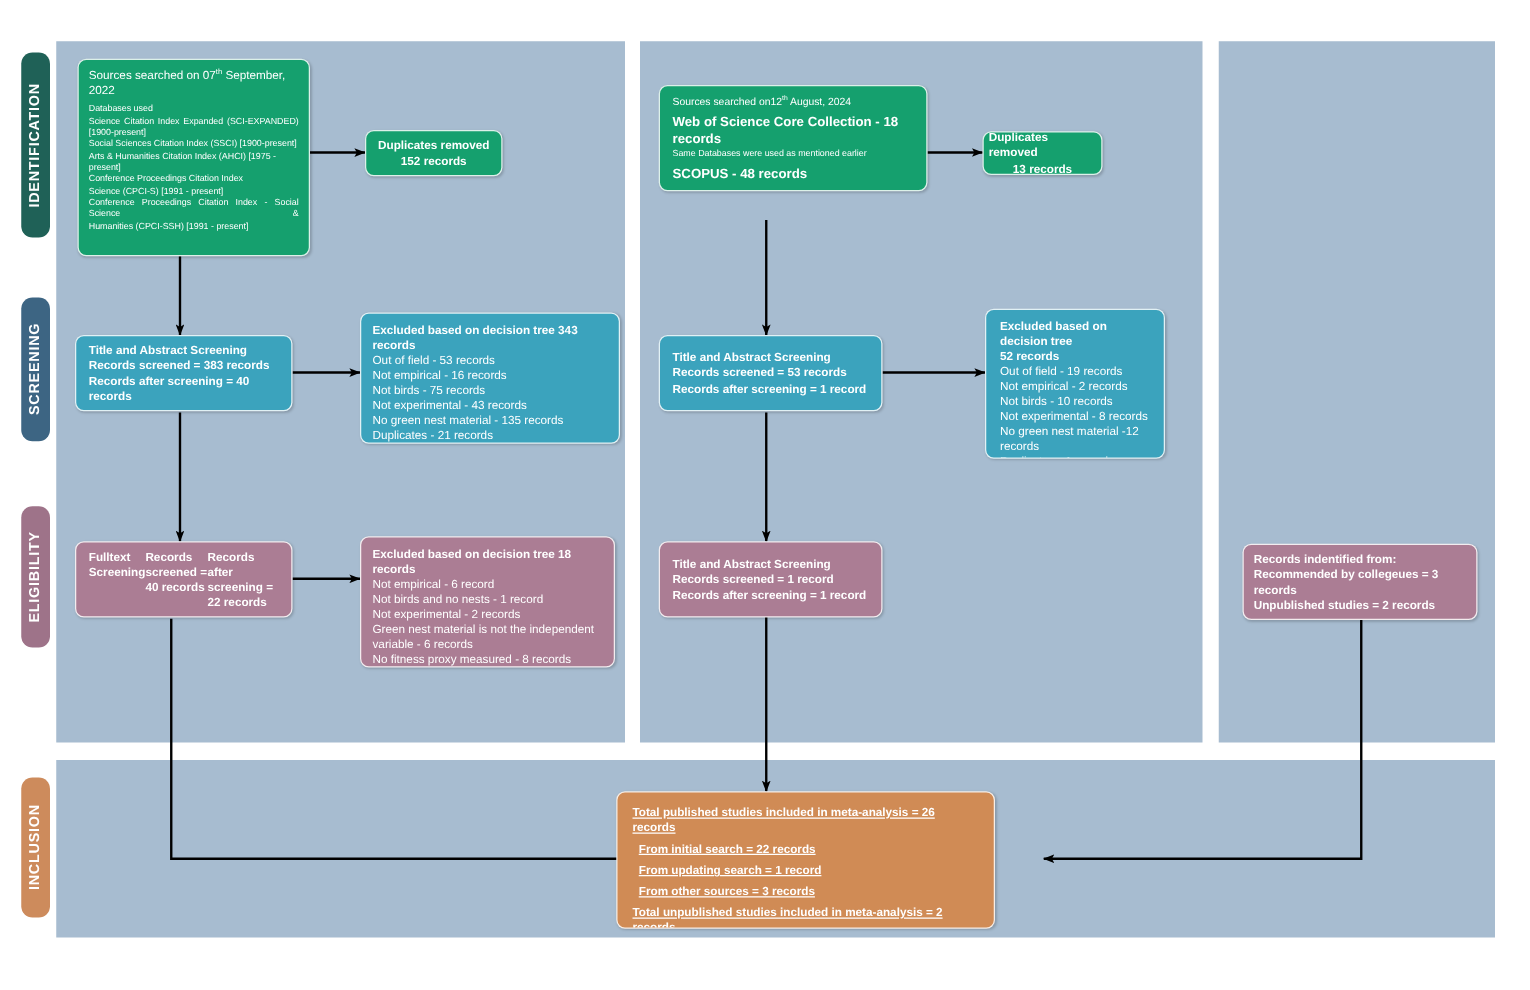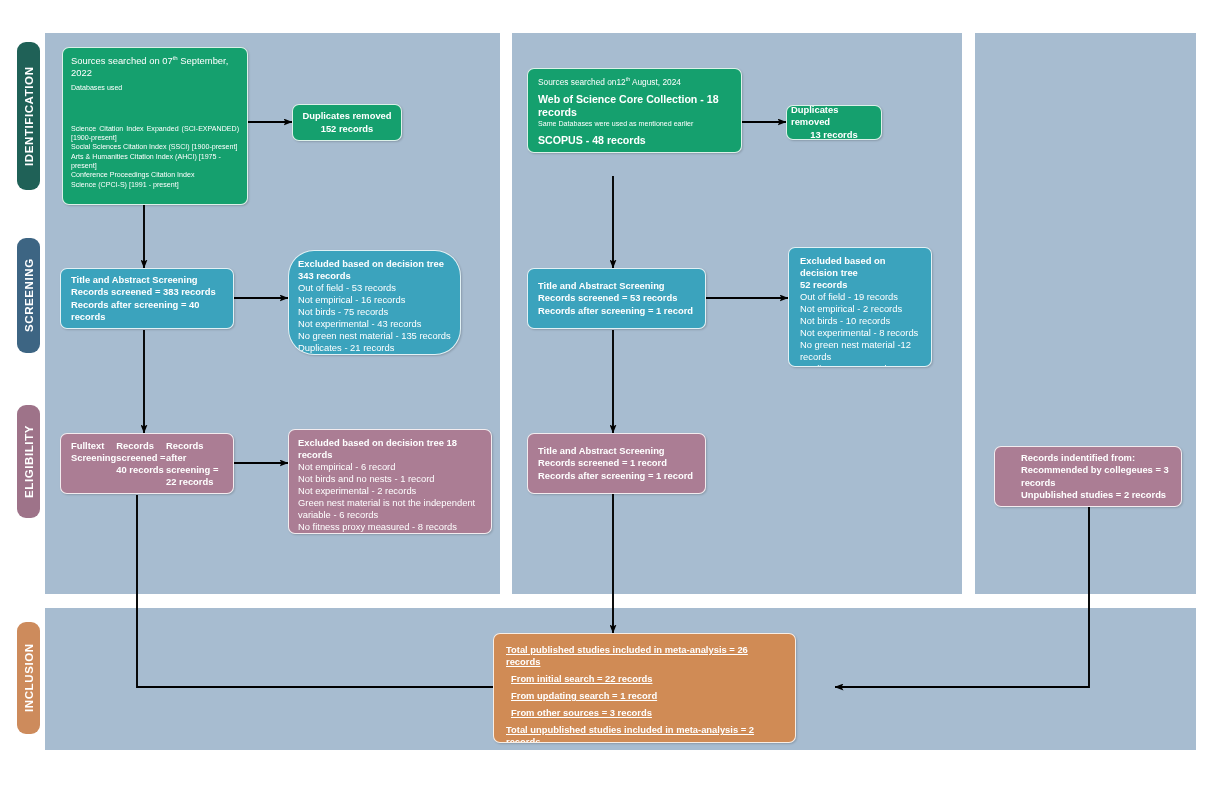--- a/index.html
+++ b/index.html
@@ -38,21 +38,21 @@
     padding: 6px 8px;
     line-height: 1.28;
     overflow: hidden;
   }
   .box .ln { display: block; }
   .b   { font-weight: bold; }
   .sm  { font-size: 7.1px; line-height: 1.32; }
   .md  { font-size: 9.4px; }
   .lg  { font-size: 10.6px; font-weight: bold; }
   .spacer { display:block; height: 5px; }
-  .just { text-align: justify; text-align-last: justify; margin-top: 31px; }
+  .just { text-align: justify; text-align-last: justify; }
 
   .green  { background: #15a06e; }
   .teal   { background: #3ba3bd; }
   .mauve  { background: #ab7d94; }
   .orange { background: #d08b55; }
 
   .sup { font-size: 0.65em; vertical-align: super; }
 
   svg.arrows { position: absolute; left: 0; top: 0; width: 1224px; height: 792px; pointer-events: none; }
 </style>
@@ -124,21 +124,21 @@
     <span class="ln md b">Duplicates removed</span>
     <span class="ln md b">152 records</span>
   </div>
 
   <div class="box teal" style="left:60px; top:268px; width:174px; height:61px; display:flex; flex-direction:column; justify-content:center; padding-left:10px;">
     <span class="ln md b">Title and Abstract Screening</span>
     <span class="ln md b">Records screened = 383 records</span>
     <span class="ln md b">Records after screening  = 40 records</span>
   </div>
 
-  <div class="box teal" style="left:288px; top:250px; width:173px; height:105px; padding:7px 9px;border-radius:26px;">
+  <div class="box teal" style="left:288px; top:250px; width:208px; height:105px; padding:7px 9px;">
     <span class="ln md b">Excluded based on decision tree 343 records</span>
     <span class="ln md">Out of field - 53 records</span>
     <span class="ln md">Not empirical - 16 records</span>
     <span class="ln md">Not birds - 75 records</span>
     <span class="ln md">Not experimental - 43 records</span>
     <span class="ln md">No green nest material - 135 records</span>
     <span class="ln md">Duplicates - 21 records</span>
   </div>
 
   <div class="box mauve" style="left:60px; top:433px; width:174px; height:61px; display:flex; flex-direction:row; justify-content:center; padding-left:10px;">
@@ -187,21 +187,21 @@
     <span class="ln md">No green nest material -12 records</span>
     <span class="ln md">Duplicates - 1 records</span>
   </div>
 
   <div class="box mauve" style="left:527px; top:433px; width:179px; height:61px; display:flex; flex-direction:column; justify-content:center; padding-left:10px;">
     <span class="ln md b">Title and Abstract Screening</span>
     <span class="ln md b">Records screened = 1 record</span>
     <span class="ln md b">Records after screening  = 1 record</span>
   </div>
 
-  <div class="box mauve" style="left:994px; top:446px; width:188px; height:61px; display:flex; flex-direction:column; justify-content:center; padding-left:26px;">
+  <div class="box mauve" style="left:994px; top:435px; width:188px; height:61px; display:flex; flex-direction:column; justify-content:center; padding-left:8px;">
     <span class="ln md b">Records indentified from:</span>
     <span class="ln md b">Recommended by collegeues = 3 records</span>
     <span class="ln md b">Unpublished studies = 2 records</span>
   </div>
 
   <div class="box orange" style="left:493px; top:633px; width:303px; height:110px; padding:10px 12px;text-decoration:underline;">
     <span class="ln md b">Total published studies included in meta-analysis = 26 records</span>
     <span class="spacer"></span>
     <span class="ln md b" style="padding-left:5px;">From initial search  = 22 records</span>
     <span class="spacer"></span>

